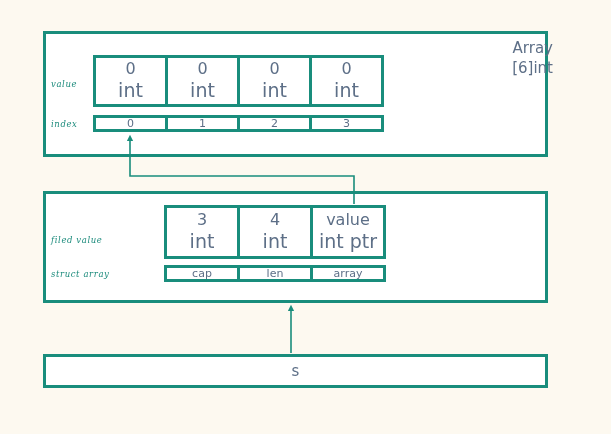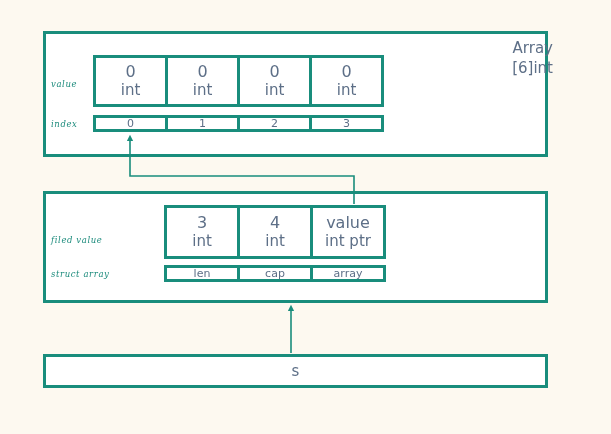--- a/index.html
+++ b/index.html
@@ -61,21 +61,21 @@
   .cell + .cell { margin-left: -3px; }
 
   
   .value-row .cell {
     width: 75px;
     height: 52px;
     font-size: 15px;
     line-height: 1.18;
   }
   .value-row .cell .cell-main { font-size: 16px; }
-  .value-row .cell .cell-sub  { font-size: 15px; }
+  .value-row .cell .cell-sub  { font-size: 19px; }
 
   
   .index-row .cell {
     width: 75px;
     height: 17px;
     font-size: 11px;
     line-height: 1;
   }
 
   
@@ -188,24 +188,24 @@
       <span class="cell-sub">int</span>
     </div>
     <div class="cell">
       <span class="cell-main">value</span>
       <span class="cell-sub">int ptr</span>
     </div>
   </div>
 
   <div class="cell-row index-row slice-field-row" id="slice-field-row">
     <div class="cell">
+      <span>cap</span>
+    </div>
+    <div class="cell">
       <span>len</span>
-    </div>
-    <div class="cell">
-      <span>cap</span>
     </div>
     <div class="cell">
       <span>array</span>
     </div>
   </div>
 
 
   <div class="group-box" id="var-box"></div>
   <div id="var-label">s</div>
 

